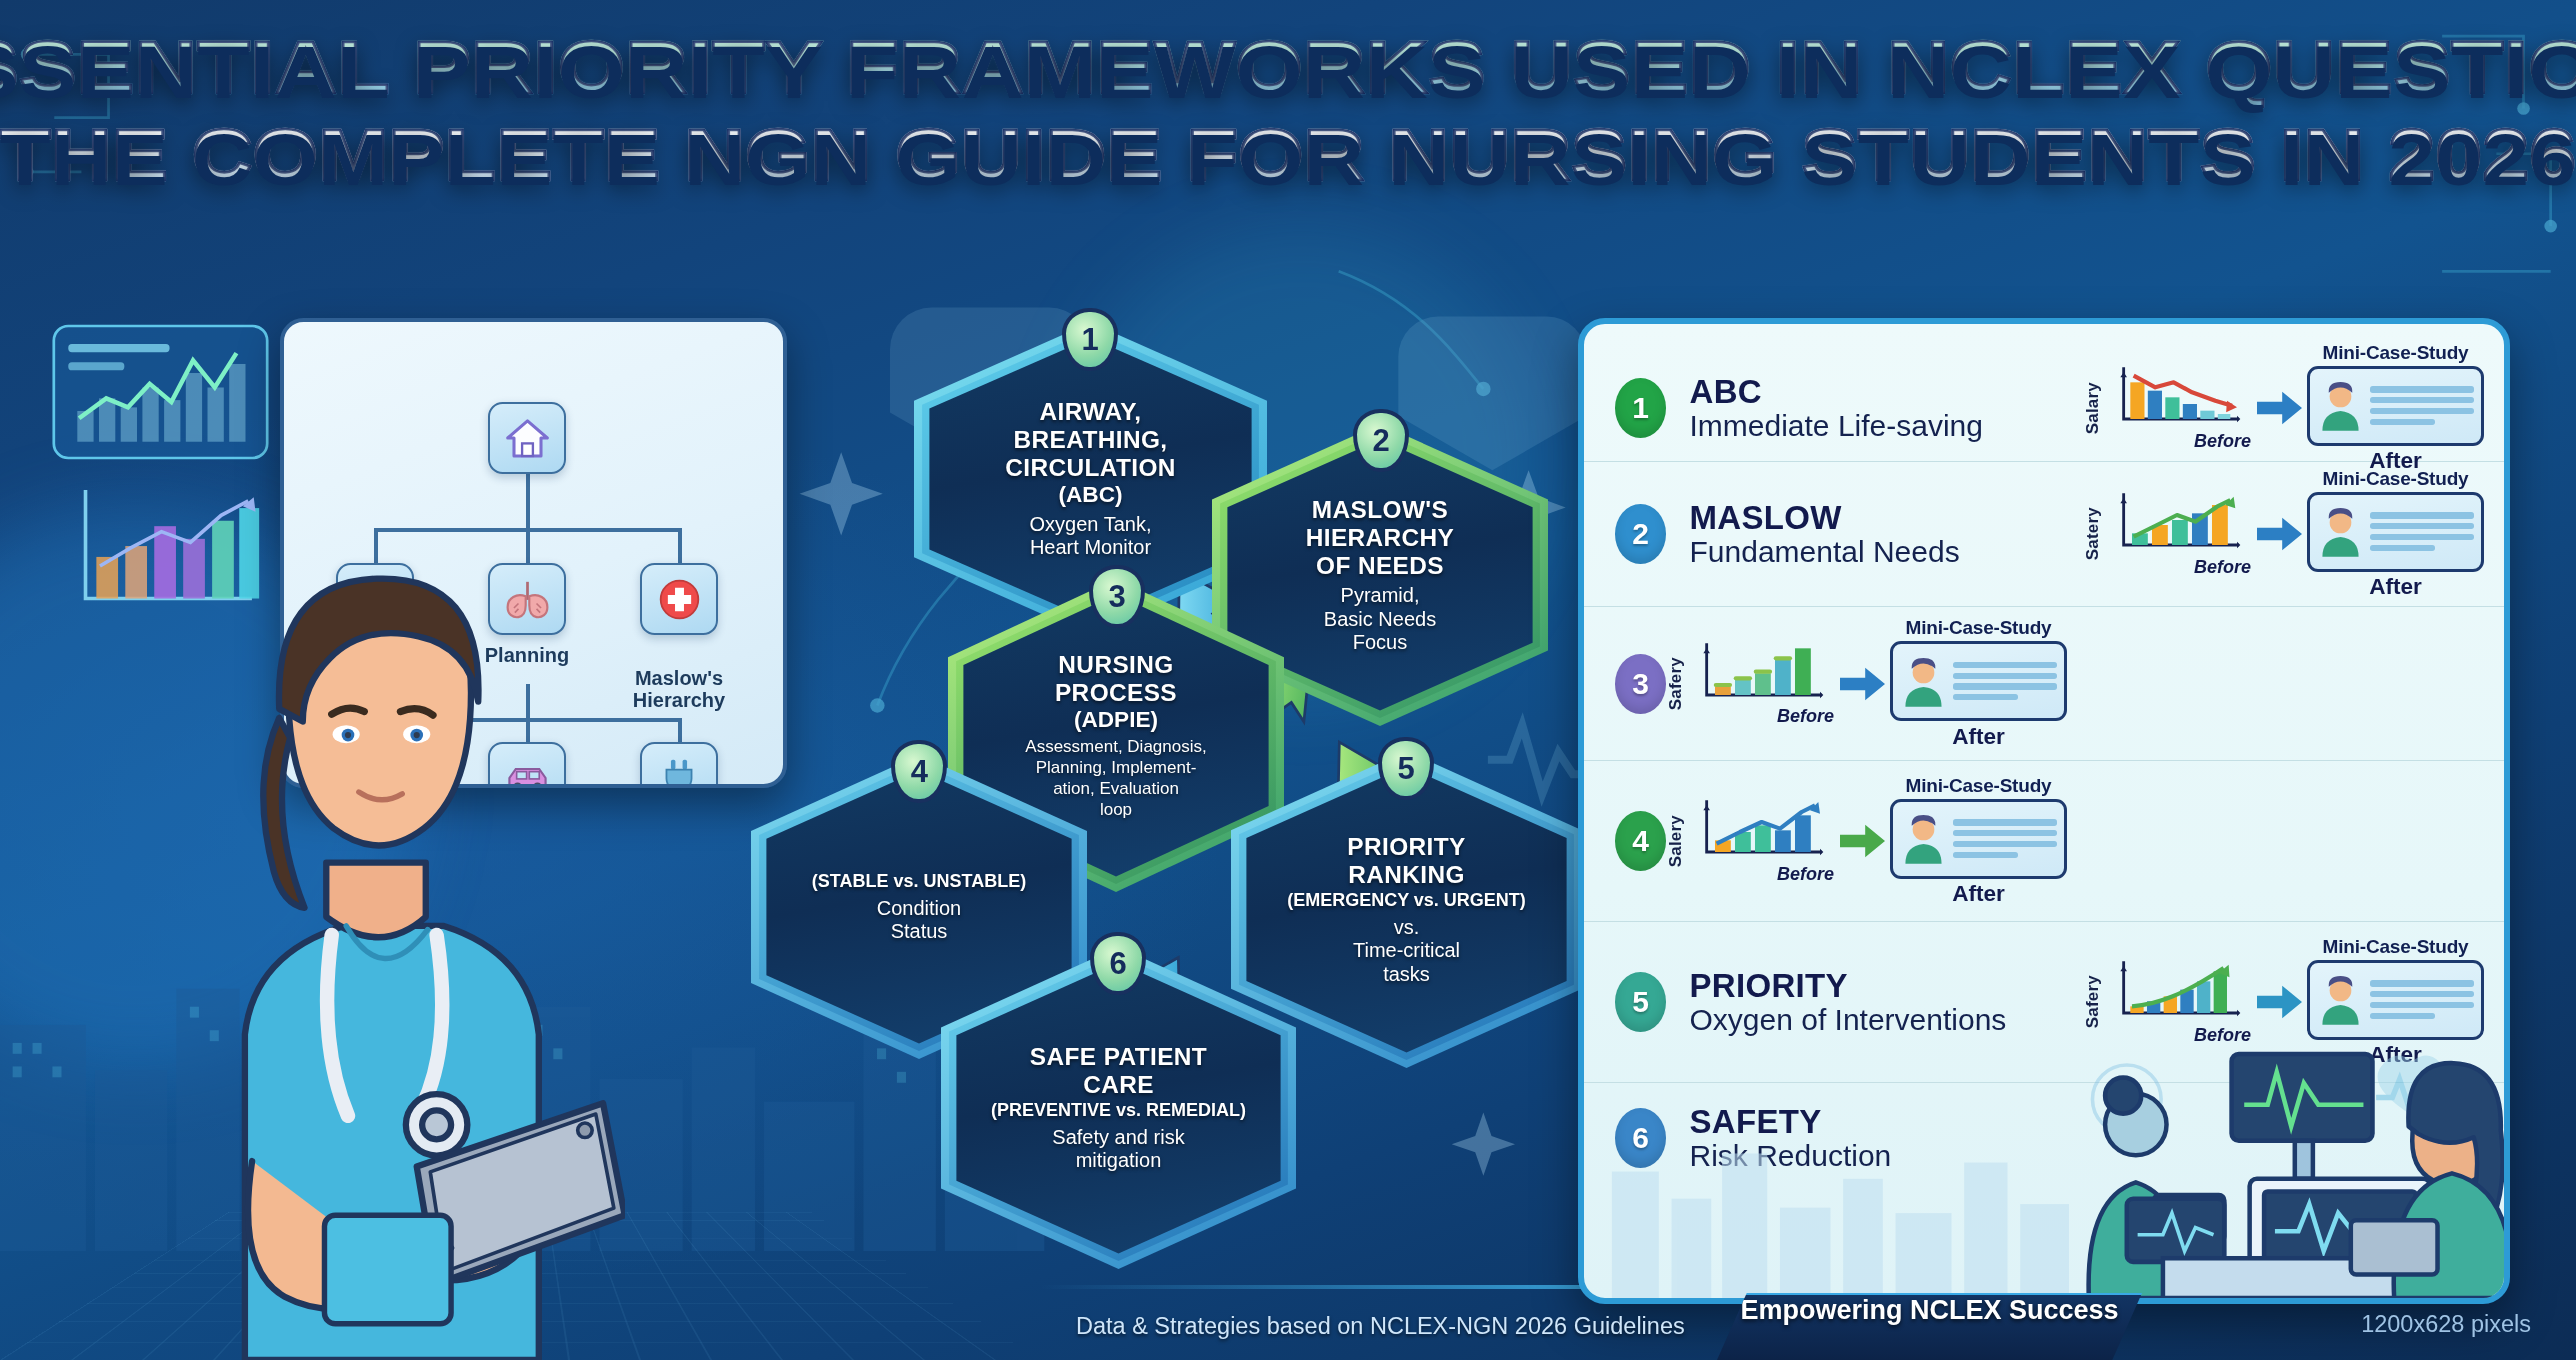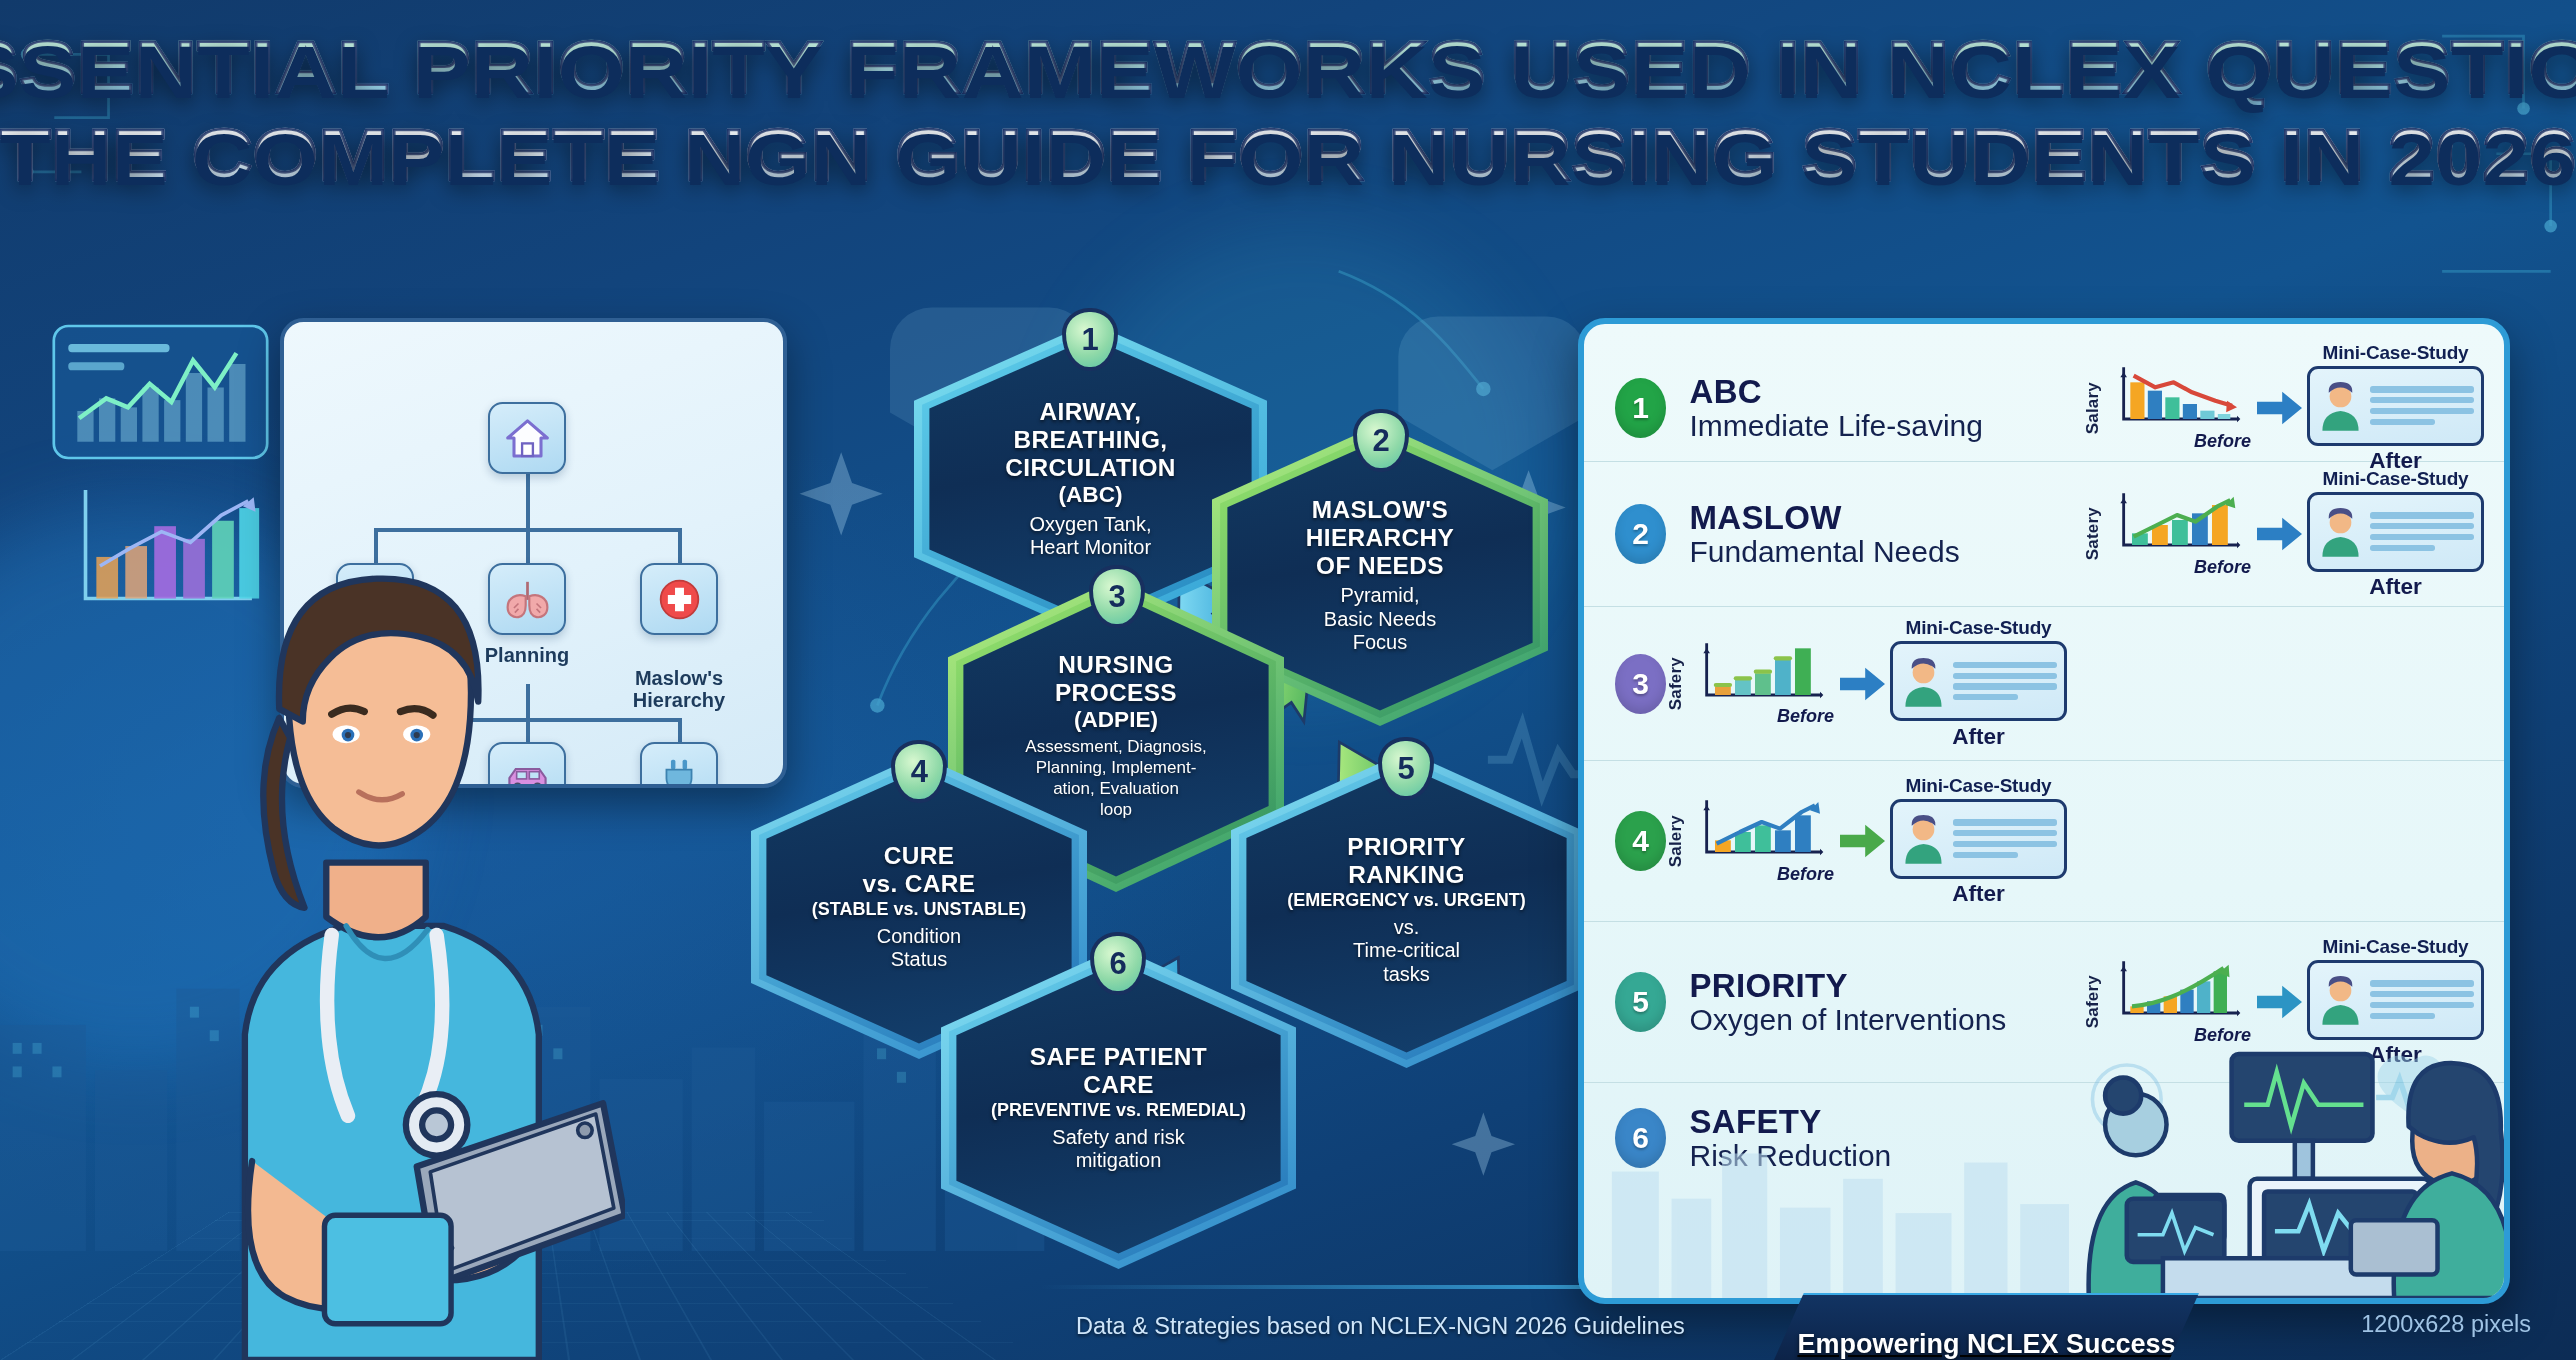--- a/index.html
+++ b/index.html
@@ -147,26 +147,25 @@
   .lines i{display:block;height:6.3px;border-radius:2.7px;background:#8cc3e3;}
   .lines i:last-child{width:62%;}
 
   
   .footbar{position:absolute;left:0;bottom:0;width:2576px;height:78px;z-index:14;}
   .foot-note{
     position:absolute; left:1076px; bottom:20px; font-size:23.5px; color:#cfe6fa;
     text-shadow:0 1.8px 3.6px rgba(0,0,0,.6);
   }
   .foot-tab{
-    position:absolute; left:1774px; bottom:0; width:425px; height:67px;
+    position:absolute; left:1717px; bottom:0; width:425px; height:67px;
     background:linear-gradient(180deg,#123463,#0c2348);
     clip-path:polygon(7% 0,100% 0,93% 100%,0 100%);
-    display:flex;align-items:flex-end;justify-content:center;
+    display:flex;align-items:flex-start;justify-content:center;
     border-top:2.7px solid #39a9e6;
-    text-decoration:underline;
   }
   .foot-tab span{font-size:27px;font-weight:bold;color:#fff;text-shadow:0 1.8px 4.5px rgba(0,0,0,.7);}
   .foot-dim{position:absolute; right:45px; bottom:22px; font-size:23.5px; color:#9fc3e4;}
   .footer-line{
     position:absolute; left:1040px; bottom:71px; width:1312px; height:3.6px;
     background:linear-gradient(90deg,rgba(60,170,230,0),#3fb0e8,rgba(60,170,230,0));
   }
 </style>
 </head>
 <body>
@@ -461,22 +460,20 @@
   </div>
   <div class="hex-badge" style="left:203px;top:257px;">
     <span class="pin"></span>
       <span class="num">3</span>
   </div>
 
   <div class="hex" style="left:-163px;top:447px;width:336px;height:304px;background:linear-gradient(150deg,#7fdcf0,#2b86c8);">
     <div class="inner" style="background:linear-gradient(150deg,#65cfec,#1f6fb5);"></div>
     <div class="inner2"></div>
     <div class="content">
-      <div class="hex-t" style="white-space:pre-line;">CURE
-vs. CARE</div>
       <div class="hex-sub-sm">(STABLE vs. UNSTABLE)</div>
       <div class="hex-d" style="white-space:pre-line;">Condition
 Status</div>
     </div>
   </div>
   <div class="hex-badge" style="left:5.4px;top:432px;">
     <span class="pin"></span>
       <span class="num">4</span>
   </div>
 

